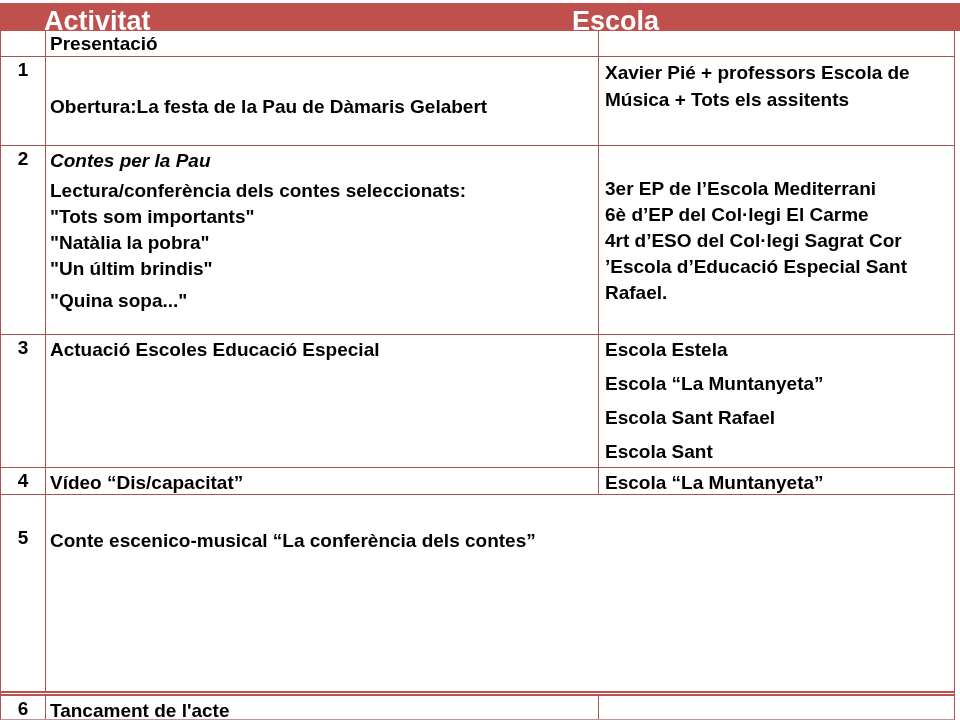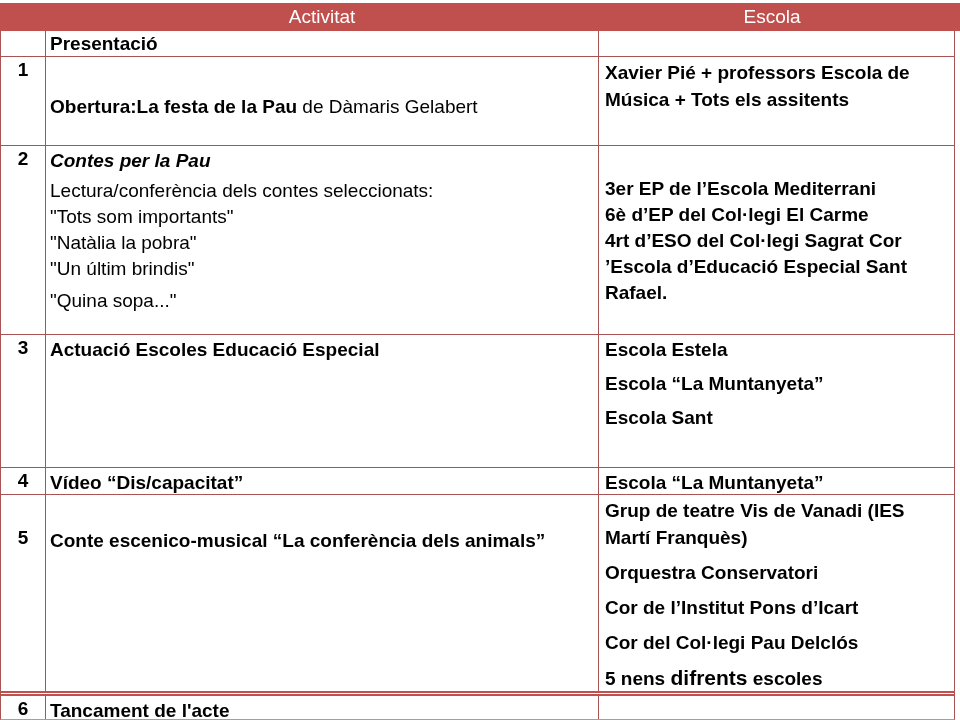--- a/index.html
+++ b/index.html
@@ -3,21 +3,21 @@
 <meta charset="utf-8">
 <style>
   html,body { margin:0; padding:0; background:#ffffff; }
   .slide {
     position:relative; width:960px; height:720px; background:#ffffff;
     font-family:"Liberation Sans","DejaVu Sans",sans-serif; color:#000;
     overflow:hidden;
   }
   
   .hdr { position:absolute; left:0; top:3px; width:960px; height:28px; background:#c0504d; }
-  .hdr-label { position:absolute; top:3px; color:#ffffff; font-size:19px; font-weight:400; text-align:center; }
+  .hdr-label { position:absolute; top:3px; color:#ffffff; font-size:27px; font-weight:700; }
   .hdr-act { left:44px; width:556px; }
   .hdr-esc { left:572px; width:400px; }
 
   
   .tbody { position:absolute; left:0; top:31px; width:955px; }
   .row { display:flex; box-sizing:border-box; width:955px;
          border-left:1px solid #a85454; border-right:1px solid #a85454;
          border-bottom:1px solid #a85454; }
   .c-num { box-sizing:border-box; width:44px; flex:0 0 44px; text-align:center;
            font-weight:bold; font-size:19px; padding-top:2px; }
@@ -30,21 +30,21 @@
   .r2 { height:189px; }
   .r3 { height:133px; }
   .r4 { height:27px; }
   .r5 { height:196px; border-bottom:none; }
   .dbl { box-sizing:border-box; width:955px; height:5px; background:#ffffff;
          border-top:2px solid #c0504d; border-bottom:2px solid #c0504d;
          border-left:1px solid #a85454; border-right:1px solid #a85454; }
   .r6 { height:24px; border-bottom:1px solid #c9908f; }
 
   .b   { font-weight:bold; font-size:19px; }
-  .reg { font-weight:400;  font-size:19px; }
+  .reg { font-weight:700;  font-size:19px; }
   .lh26 { line-height:26px; }
   .lh27 { line-height:27px; }
 
   .sp34 { height:34px; }
   .sp30 { height:30px; }
   .sp28 { height:28px; }
 
   .p0 { margin:0; }
   .wrap-480 { max-width:480px; }
   .wrap-358 { max-width:358px; }
@@ -108,46 +108,40 @@
     </div>
 
     <div class="row r3">
       <div class="c-num">3</div>
       <div class="c-act">
         <div class="b lh26">Actuació Escoles Educació Especial</div>
       </div>
       <div class="c-esc">
         <div class="b lh26 gap8">Escola Estela</div>
         <div class="b lh26 gap8">Escola “La Muntanyeta”</div>
+        <div class="b lh26 gap8">Escola Sant Rafael</div>
         <div class="b lh26">Escola Sant</div>
       </div>
     </div>
 
     <div class="row r4">
       <div class="c-num">4</div>
       <div class="c-act">
         <div class="b lh26">Vídeo “Dis/capacitat”</div>
       </div>
       <div class="c-esc">
         <div class="b lh26">Escola “La Muntanyeta”</div>
       </div>
     </div>
 
     <div class="row r5">
       <div class="c-num num-5">5</div>
       <div class="c-act">
         <div class="sp30"></div>
-        <p class="p0 b lh27">Conte escenico-musical “La conferència dels animals”</p>
-      </div>
-      <div class="c-esc">
-        <p class="p0 b lh27 gap8">Grup de teatre Vis de Vanadi (IES Martí Franquès)</p>
-        <p class="p0 b lh27 gap8">Orquestra Conservatori</p>
-        <p class="p0 b lh27 gap8">Cor de l’Institut Pons d’Icart</p>
-        <p class="p0 b lh27 gap8">Cor del Col·legi Pau Delclós</p>
-        <p class="p0 b lh27"><span class="b">5 nens </span><span class="emph">difrents</span><span class="b"> escoles</span></p>
+        <p class="p0 b lh27">Conte escenico-musical “La conferència dels contes”</p>
       </div>
     </div>
 
     <div class="dbl"></div>
 
     <div class="row r6">
       <div class="c-num">6</div>
       <div class="c-act">
         <div class="b lh26">Tancament de l'acte</div>
       </div>

